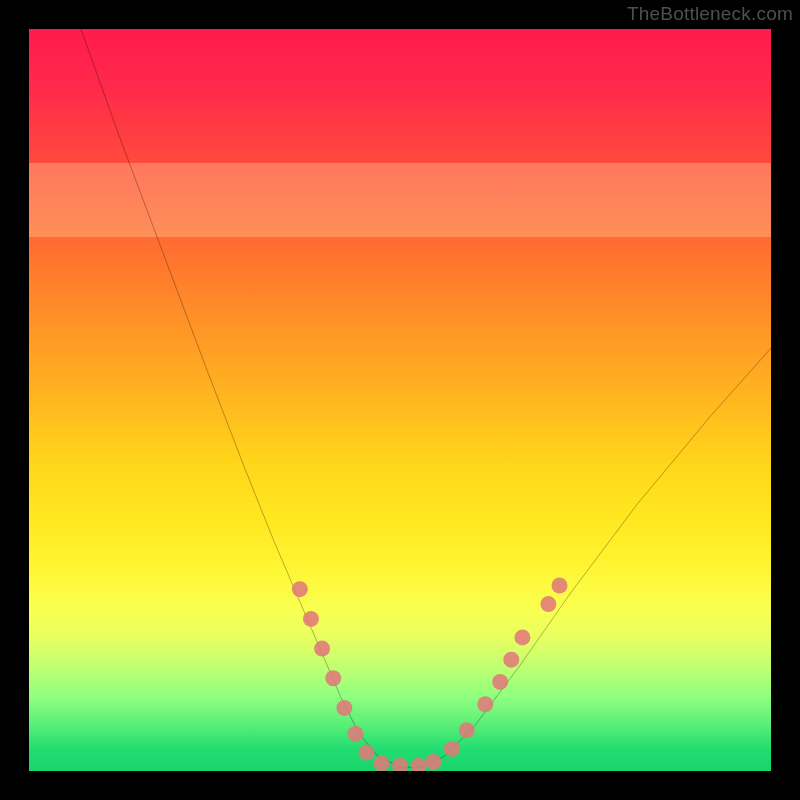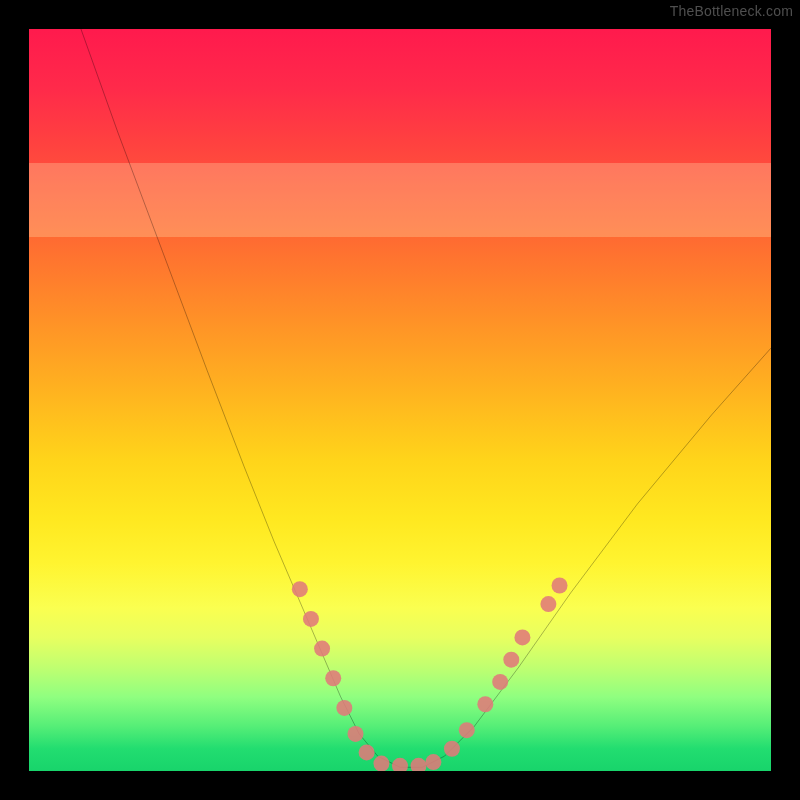--- a/index.html
+++ b/index.html
@@ -56,21 +56,21 @@
     position: absolute;
     inset: 0;
     width: 100%;
     height: 100%;
   }
   .watermark {
     position: absolute;
     top: 3px;
     right: 7px;
     color: #4f4f4f;
-    font-size: 14px;
+    font-size: 19px;
     font-weight: 500;
     letter-spacing: 0.2px;
   }
 </style>
 </head>
 <body>
 
 <div class="outer">
   <div class="watermark">TheBottleneck.com</div>
 

